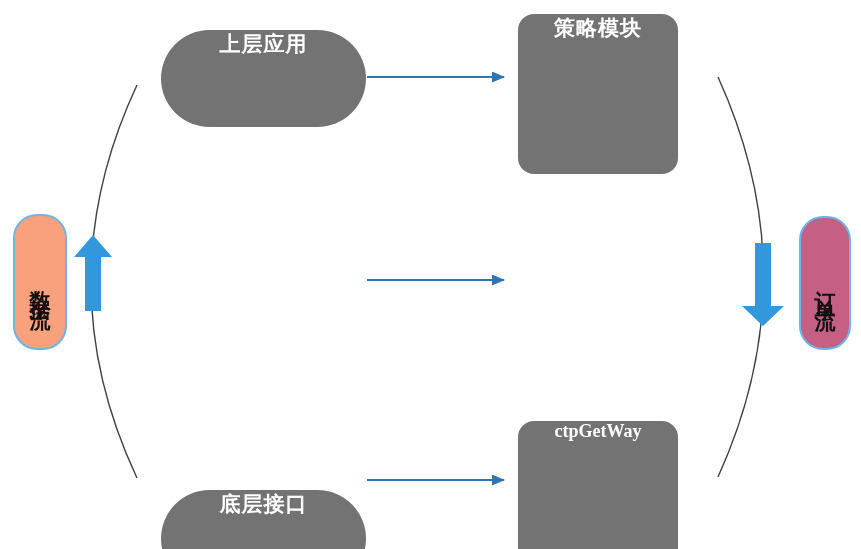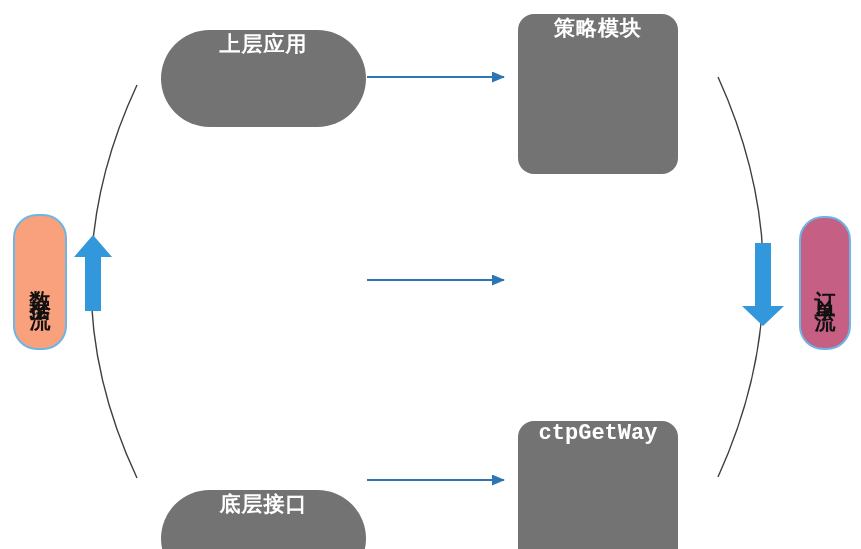--- a/index.html
+++ b/index.html
@@ -47,22 +47,22 @@
     height: 160px;
     border-radius: 16px;
   }
   .row0-left  { top: 30px; }
   .row1-left  { top: 231px; }
   .row2-left  { top: 450px; margin-top: 40px; }
   .row0-right { top: 14px; }
   .row1-right { top: 217px; }
   .row2-right { top: 421px; }
   .mono {
-    font-family: Liberation Mono, monospace;
-    font-size: 22px;
+    font-family: Liberation Serif, serif;
+    font-size: 18px;
     letter-spacing: 0;
   }
   .side-label {
     position: absolute;
     border: 2px solid #6eb5e6;
     display: flex;
     align-items: center;
     justify-content: center;
     color: #111111;
     font-size: 21px;

